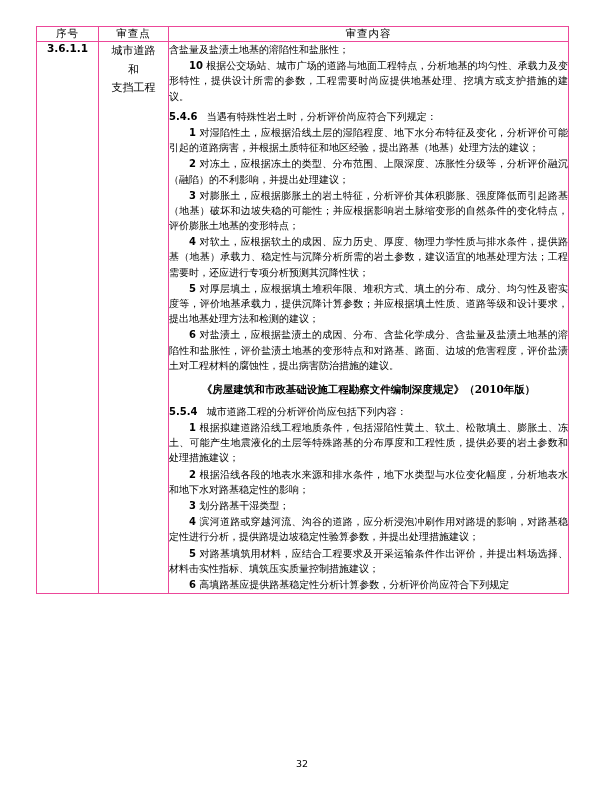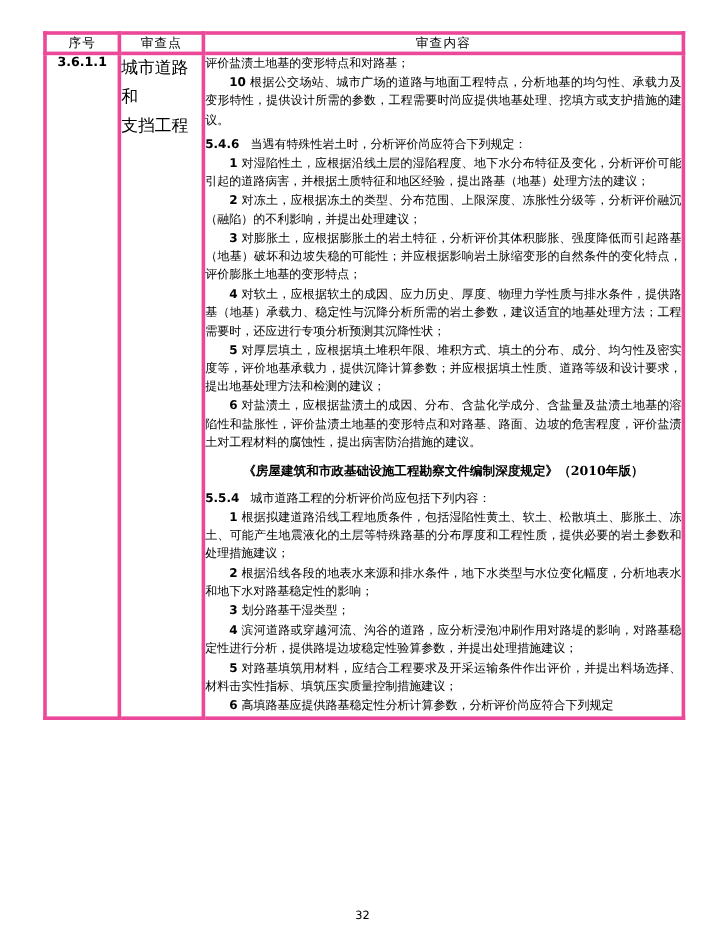--- a/index.html
+++ b/index.html
@@ -21,21 +21,21 @@
     box-sizing: border-box;
     padding: 26px 36px 0 36px;
     position: relative;
   }
   table.doc-table {
     width: 532px;
     border-collapse: collapse;
     table-layout: fixed;
   }
   table.doc-table td, table.doc-table th {
-    border: 3px solid #ec4899;
+    border: 1px solid #ec4899;
     vertical-align: top;
     padding: 0;
   }
   .th-cell {
     text-align: center;
     font-size: 10.5px;
     padding: 5px 0 5px 0;
     font-weight: normal;
     letter-spacing: 1px;
   }
@@ -44,22 +44,22 @@
   .col-content { width: 400px; }
 
   .cell-no {
     text-align: center;
     font-size: 10.5px;
     font-weight: bold;
     vertical-align: middle;
     margin-top: 28px;
   }
   .cell-point {
-    text-align: left;
-    font-size: 14px;
+    text-align: center;
+    font-size: 11px;
     vertical-align: middle;
     line-height: 1.7;
   }
   .cell-content {
     padding: 6px 7px 8px 7px;
     font-size: 10px;
     line-height: 1.52;
     text-align: justify;
   }
   .p {
@@ -119,21 +119,21 @@
     </thead>
     <tbody>
       <tr>
         <td class="cell-no">3.6.1.1</td>
         <td class="cell-point">
           <span id="point-text" style="white-space: pre-line;">城市道路
 和
 支挡工程</span>
         </td>
         <td class="cell-content">
-          <div class="p">评价盐渍土地基的变形特点和对路基；</div>
+          <div class="p">含盐量及盐渍土地基的溶陷性和盐胀性；</div>
 
           <div class="p-ind">
             <span class="num">10</span>
             <span>根据公交场站、城市广场的道路与地面工程特点，分析地基的均匀性、承载力及变形特性，提供设计所需的参数，工程需要时尚应提供地基处理、挖填方或支护措施的建议。</span>
           </div>
 
           <div class="p-sec">
             <span class="sec">5.4.6</span>
             <span>当遇有特殊性岩土时，分析评价尚应符合下列规定：</span>
           </div>

